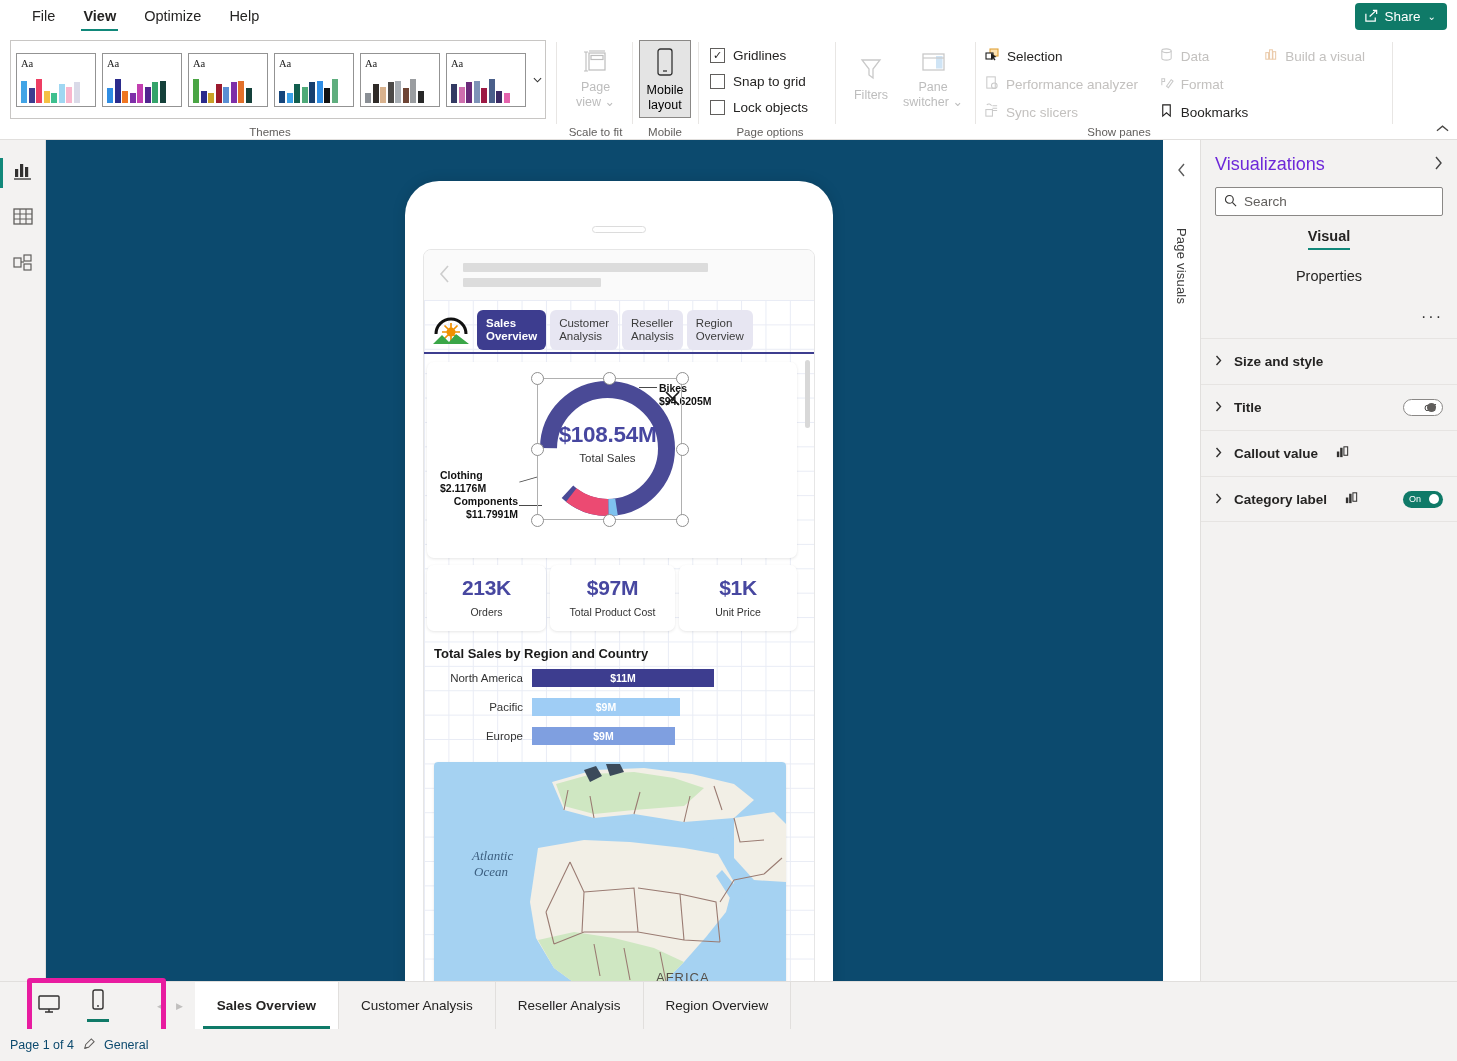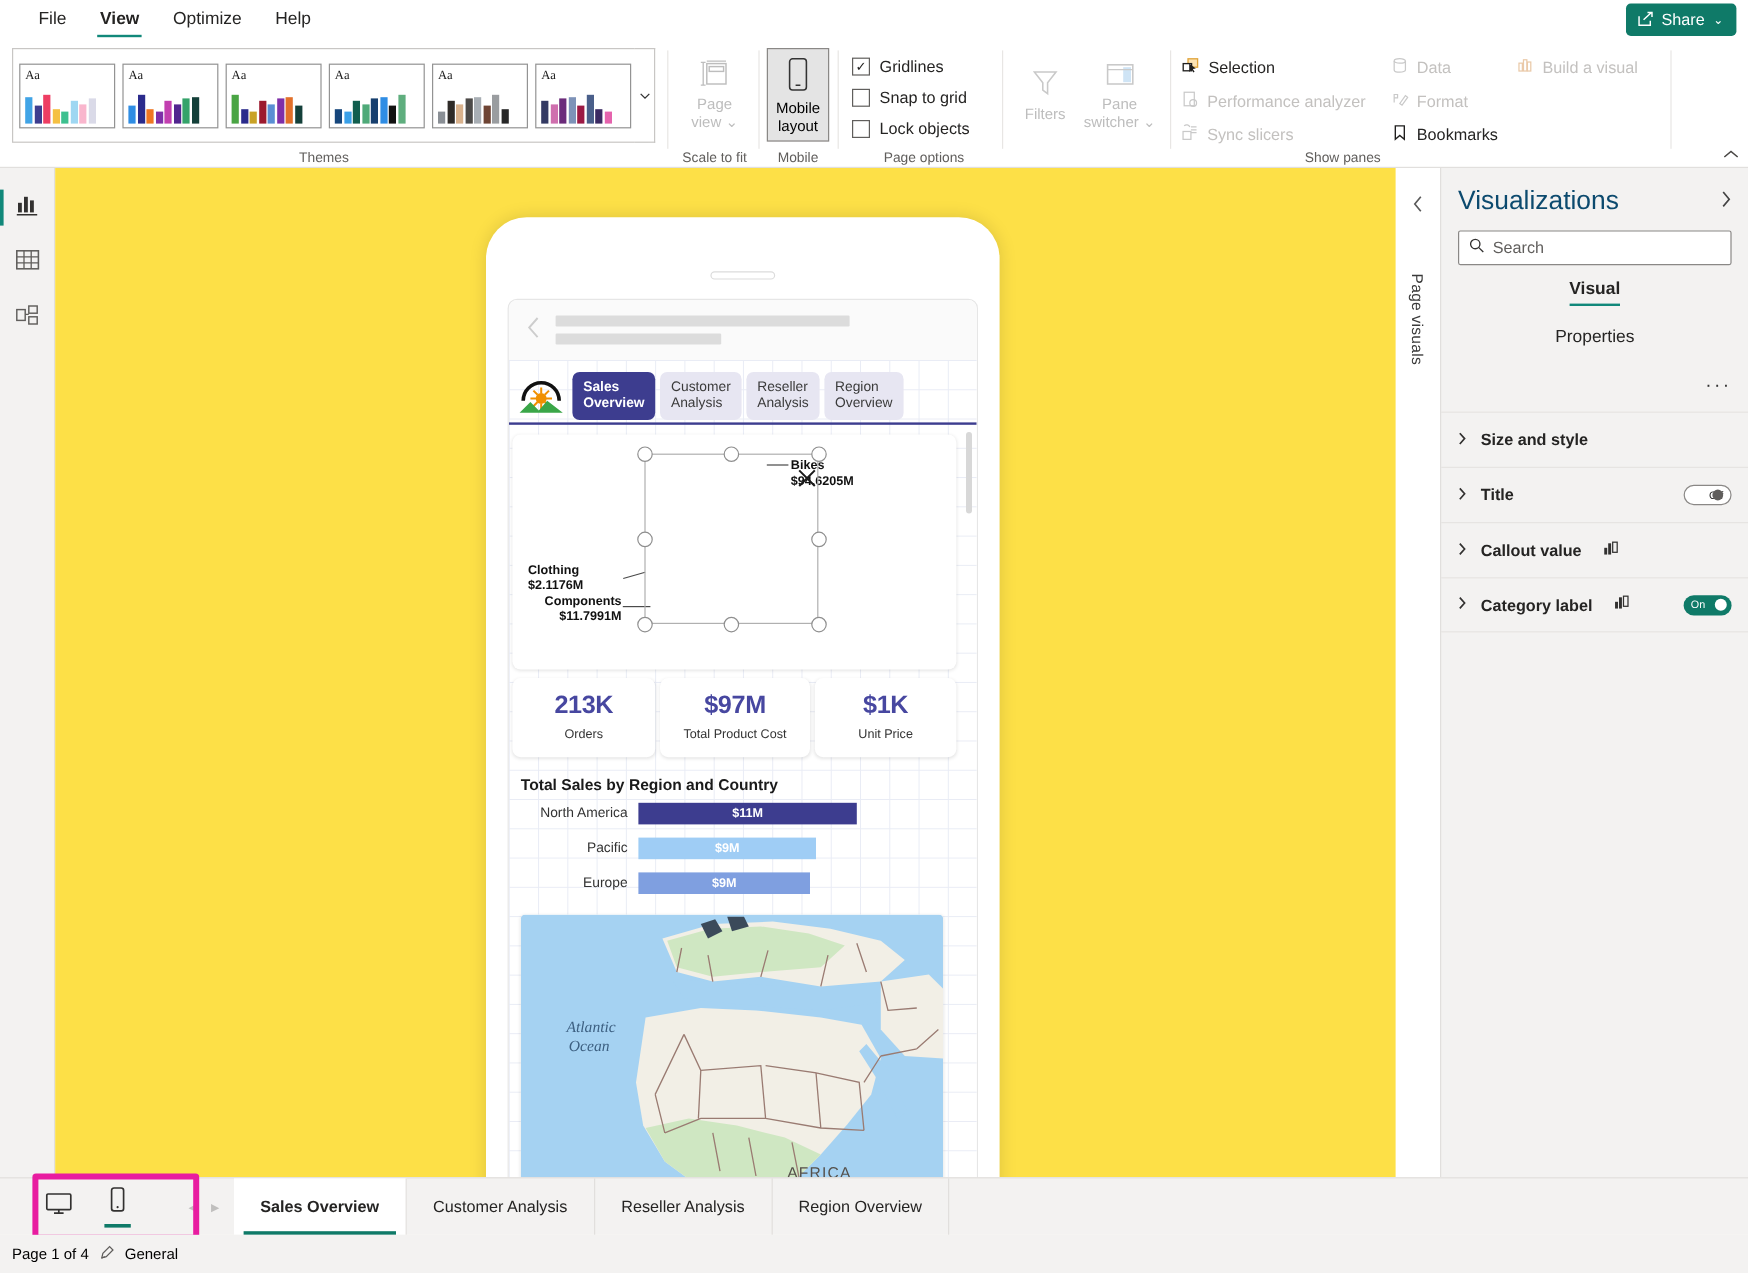--- a/index.html
+++ b/index.html
@@ -114,21 +114,21 @@
     justify-content: center; cursor: pointer; position: relative;
   }
   .rail-ic.active::before {
     content:''; position:absolute; left:0; top:8px; width:3px; height:30px;
     background:#11887a;
   }
 
   
   .canvas {
     position: absolute; left: 46px; top: 140px; width: 1117px; height: 841px;
-    background: #fde047;
+    background: #0c4a6e;
   }
 
   
   .phone {
     position: absolute; left: 359px; top: 41px; width: 428px; height: 836px;
     background: #ffffff; border-radius: 34px;
     box-shadow: 0 0 14px rgba(0,0,0,0.13);
   }
   .speaker {
     position: absolute; left: 50%; top: 45px; transform: translateX(-50%);
@@ -234,21 +234,21 @@
 
   
   .rightpane {
     position: absolute; left: 1200px; top: 140px; width: 257px; height: 841px;
     background: #f3f2f1; border-left: 1px solid #e1dfdd;
   }
   .rp-head {
     display: flex; align-items: center; justify-content: space-between;
     padding: 14px 14px 10px 14px;
   }
-  .rp-title { font-size: 22px; color: #0c4a6e; }
+  .rp-title { font-size: 18px; color: #6d28d9; }
   .rp-expand { font-size: 14px; color: #444; cursor: pointer; }
   .rp-search {
     margin: 2px 14px 0 14px; height: 29px; background: #fff;
     border: 1px solid #8a8886; border-radius: 2px; display: flex;
     align-items: center; gap: 7px; padding: 0 8px;
   }
   .rp-search input {
     border: none; outline: none; font-size: 13.5px; color: #252423;
     width: 100%; font-family: "Liberation Sans", sans-serif; background: transparent;
   }
@@ -312,21 +312,21 @@
     color: #252423; cursor: pointer; border-right: 1px solid #e1dfdd;
     position: relative; background: transparent;
   }
   .ptab.active { background: #fff; font-weight: bold; }
   .ptab.active::after {
     content:''; position: absolute; left: 8px; right: 8px; bottom: 0; height: 3px; background: #0f7a68;
   }
   .statusbar {
     position: absolute; left: 0; top: 1029px; width: 1457px; height: 32px;
     background: #f3f2f1; display: flex; align-items: center; gap: 8px;
-    padding-left: 10px; font-size: 12.5px; color: #000000;
+    padding-left: 10px; font-size: 12.5px; color: #0c4a6e;
   }
 </style>
 </head>
 <body>
 
 <div id="app">
 
   <div class="menubar">
     <div class="menu-item">File</div>
     <div class="menu-item active">View</div>
@@ -666,20 +666,32 @@
 Overview</div>
             <div class="navtab unsel">Customer
 Analysis</div>
             <div class="navtab unsel">Reseller
 Analysis</div>
             <div class="navtab unsel">Region
 Overview</div>
           </div>
 
           <div class="vcard" id="donut-card">
+            <div class="donut-wrap">
+              <svg width="145" height="145" viewBox="0 0 145 145">
+
+                <circle cx="72.5" cy="72.5" r="59" fill="none" stroke="#4a4a96" stroke-width="17" stroke-dasharray="322 49" stroke-dashoffset="93" transform="rotate(-90 72.5 72.5)"></circle>
+
+                <circle cx="72.5" cy="72.5" r="59" fill="none" stroke="#ec4a72" stroke-width="17" stroke-dasharray="40 331" stroke-dashoffset="-184" transform="rotate(-90 72.5 72.5)"></circle>
+
+                <circle cx="72.5" cy="72.5" r="59" fill="none" stroke="#7fc2ee" stroke-width="17" stroke-dasharray="8 363" stroke-dashoffset="-176" transform="rotate(-90 72.5 72.5)"></circle>
+              </svg>
+              <div class="donut-center-val">$108.54M</div>
+              <div class="donut-center-lbl">Total Sales</div>
+            </div>
 
             <div class="dlabel" style="left:232px; top:20px;">
               <span>Bikes</span><br>
               <span>$94.6205M</span>
             </div>
             <div class="dlabel" style="left:13px; top:107px; text-align:left; width:78px;">
               <span>Clothing</span><br>
               <span>$2.1176M</span>
             </div>
             <div class="dlabel" style="left:3px; top:133px; text-align:right; width:88px;">

